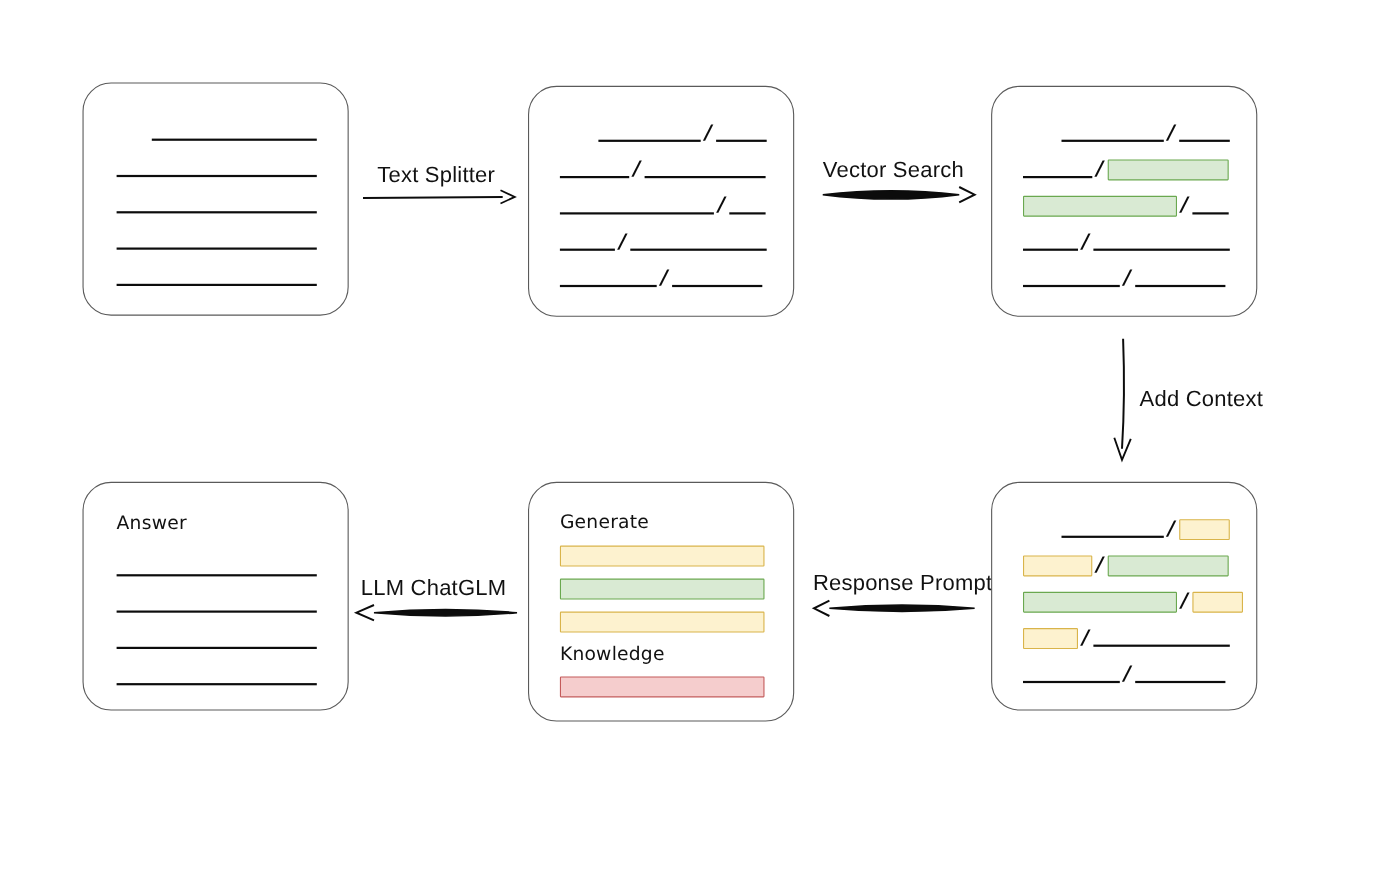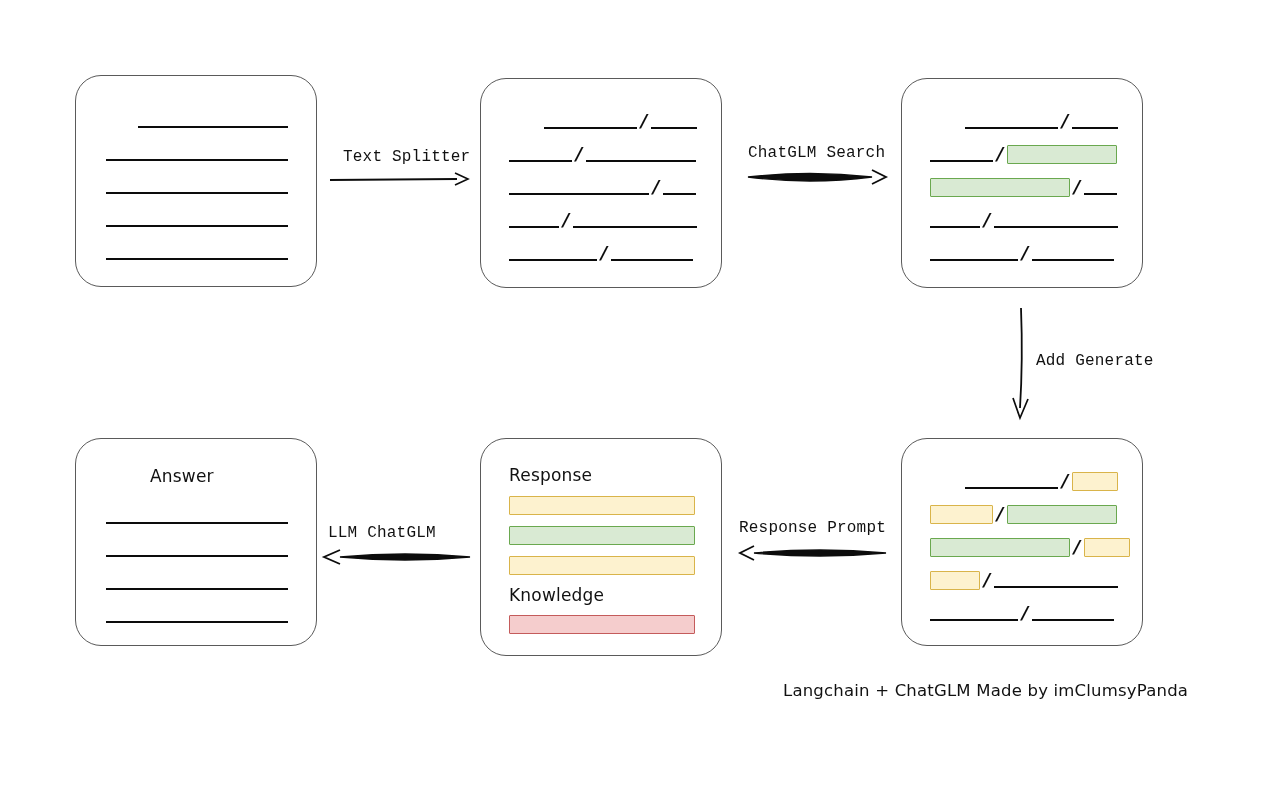--- a/index.html
+++ b/index.html
@@ -94,22 +94,22 @@
     position: absolute;
     height: 19px;
     box-sizing: border-box;
     border-style: solid;
     border-width: 1.4px;
     border-radius: 1px;
   }
   
   .arrow-label {
     position: absolute;
-    font-family: Liberation Mono, monospace;
-    font-size: 16px;
+    font-family: Liberation Sans, sans-serif;
+    font-size: 20px;
     color: #111111;
     white-space: nowrap;
     letter-spacing: 0.2px;
   }
   
   #arrows {
     position: absolute;
     left: 0; top: 0;
     width: 1262px; height: 792px;
     pointer-events: none;
@@ -151,22 +151,22 @@
       <path d="M754 546 L740 553 L754 560" stroke="#0c0c0c" stroke-width="1.8" fill="none"></path>
     </g>
 
     <g>
       <path d="M470 557 Q405 551 340 557 Q405 563 470 557 Z" stroke="#0c0c0c" stroke-width="1.4" fill="#0c0c0c"></path>
       <path d="M340 550 L324 557 L340 564" stroke="#0c0c0c" stroke-width="1.8" fill="none"></path>
     </g>
   </svg>
 
   <div class="arrow-label" style="left:343px; top:148px;">Text Splitter</div>
-  <div class="arrow-label" style="left:748px; top:144px;">ChatGLM Search</div>
-  <div class="arrow-label" style="left:1036px; top:352px;">Add Generate</div>
+  <div class="arrow-label" style="left:748px; top:144px;">Vector Search</div>
+  <div class="arrow-label" style="left:1036px; top:352px;">Add Context</div>
   <div class="arrow-label" style="left:739px; top:519px;">Response Prompt</div>
   <div class="arrow-label" style="left:328px; top:524px;">LLM ChatGLM</div>
 
   <div class="doc-box" style="left:75px; top:75px; width:242px; height:212px;">
 
   <div class="row" style="top: 33px; padding-left: 30px;">
         <span class="gap" style="width: 32px;"></span>
         <span class="seg line" style="width: 150px;"></span>
       </div>
       <div class="row" style="top: 66px; padding-left: 30px;">
@@ -267,40 +267,39 @@
         <span class="seg line" style="width: 124px;"></span>
       </div>
       <div class="row" style="top: 163px; padding-left: 28px;">
         <span class="seg line" style="width: 88px;"></span>
         <span class="slash">/</span>
         <span class="seg line" style="width: 82px;"></span>
       </div>
     </div>
 
   <div class="doc-box" style="left:480px; top:438px; width:242px; height:218px;">
-    <div class="box-heading" style="left:28px; top:26px;">Response</div>
+    <div class="box-heading" style="left:28px; top:26px;">Generate</div>
     <div class="kbar yellow" style="left:28px; top:57px; width:186px; background:#fdf2cf; border-color:#d9b44a;"></div>
     <div class="kbar green" style="left:28px; top:87px; width:186px; background:#d9ead3; border-color:#6aa84f;"></div>
     <div class="kbar yellow" style="left:28px; top:117px; width:186px; background:#fdf2cf; border-color:#d9b44a;"></div>
     <div class="box-heading" style="left:28px; top:146px;">Knowledge</div>
     <div class="kbar red" style="left:28px; top:176px; width:186px; background:#f5cdcd; border-color:#c45b5b;"></div>
   </div>
 
   <div class="doc-box" style="left:75px; top:438px; width:242px; height:208px;">
-    <div class="box-heading" style="left:30px; top:27px;margin-left:44px;">Answer</div>
+    <div class="box-heading" style="left:30px; top:27px;">Answer</div>
 
   <div class="row" style="top: 66px; padding-left: 30px;">
         <span class="seg line" style="width: 182px;"></span>
       </div>
       <div class="row" style="top: 99px; padding-left: 30px;">
         <span class="seg line" style="width: 182px;"></span>
       </div>
       <div class="row" style="top: 132px; padding-left: 30px;">
         <span class="seg line" style="width: 182px;"></span>
       </div>
       <div class="row" style="top: 165px; padding-left: 30px;">
         <span class="seg line" style="width: 182px;"></span>
       </div>
     </div>
 
-  <div id="footer" style="left:783px; top:681px;">Langchain + ChatGLM Made by imClumsyPanda</div>
 
 </div>
 
 </body></html>

